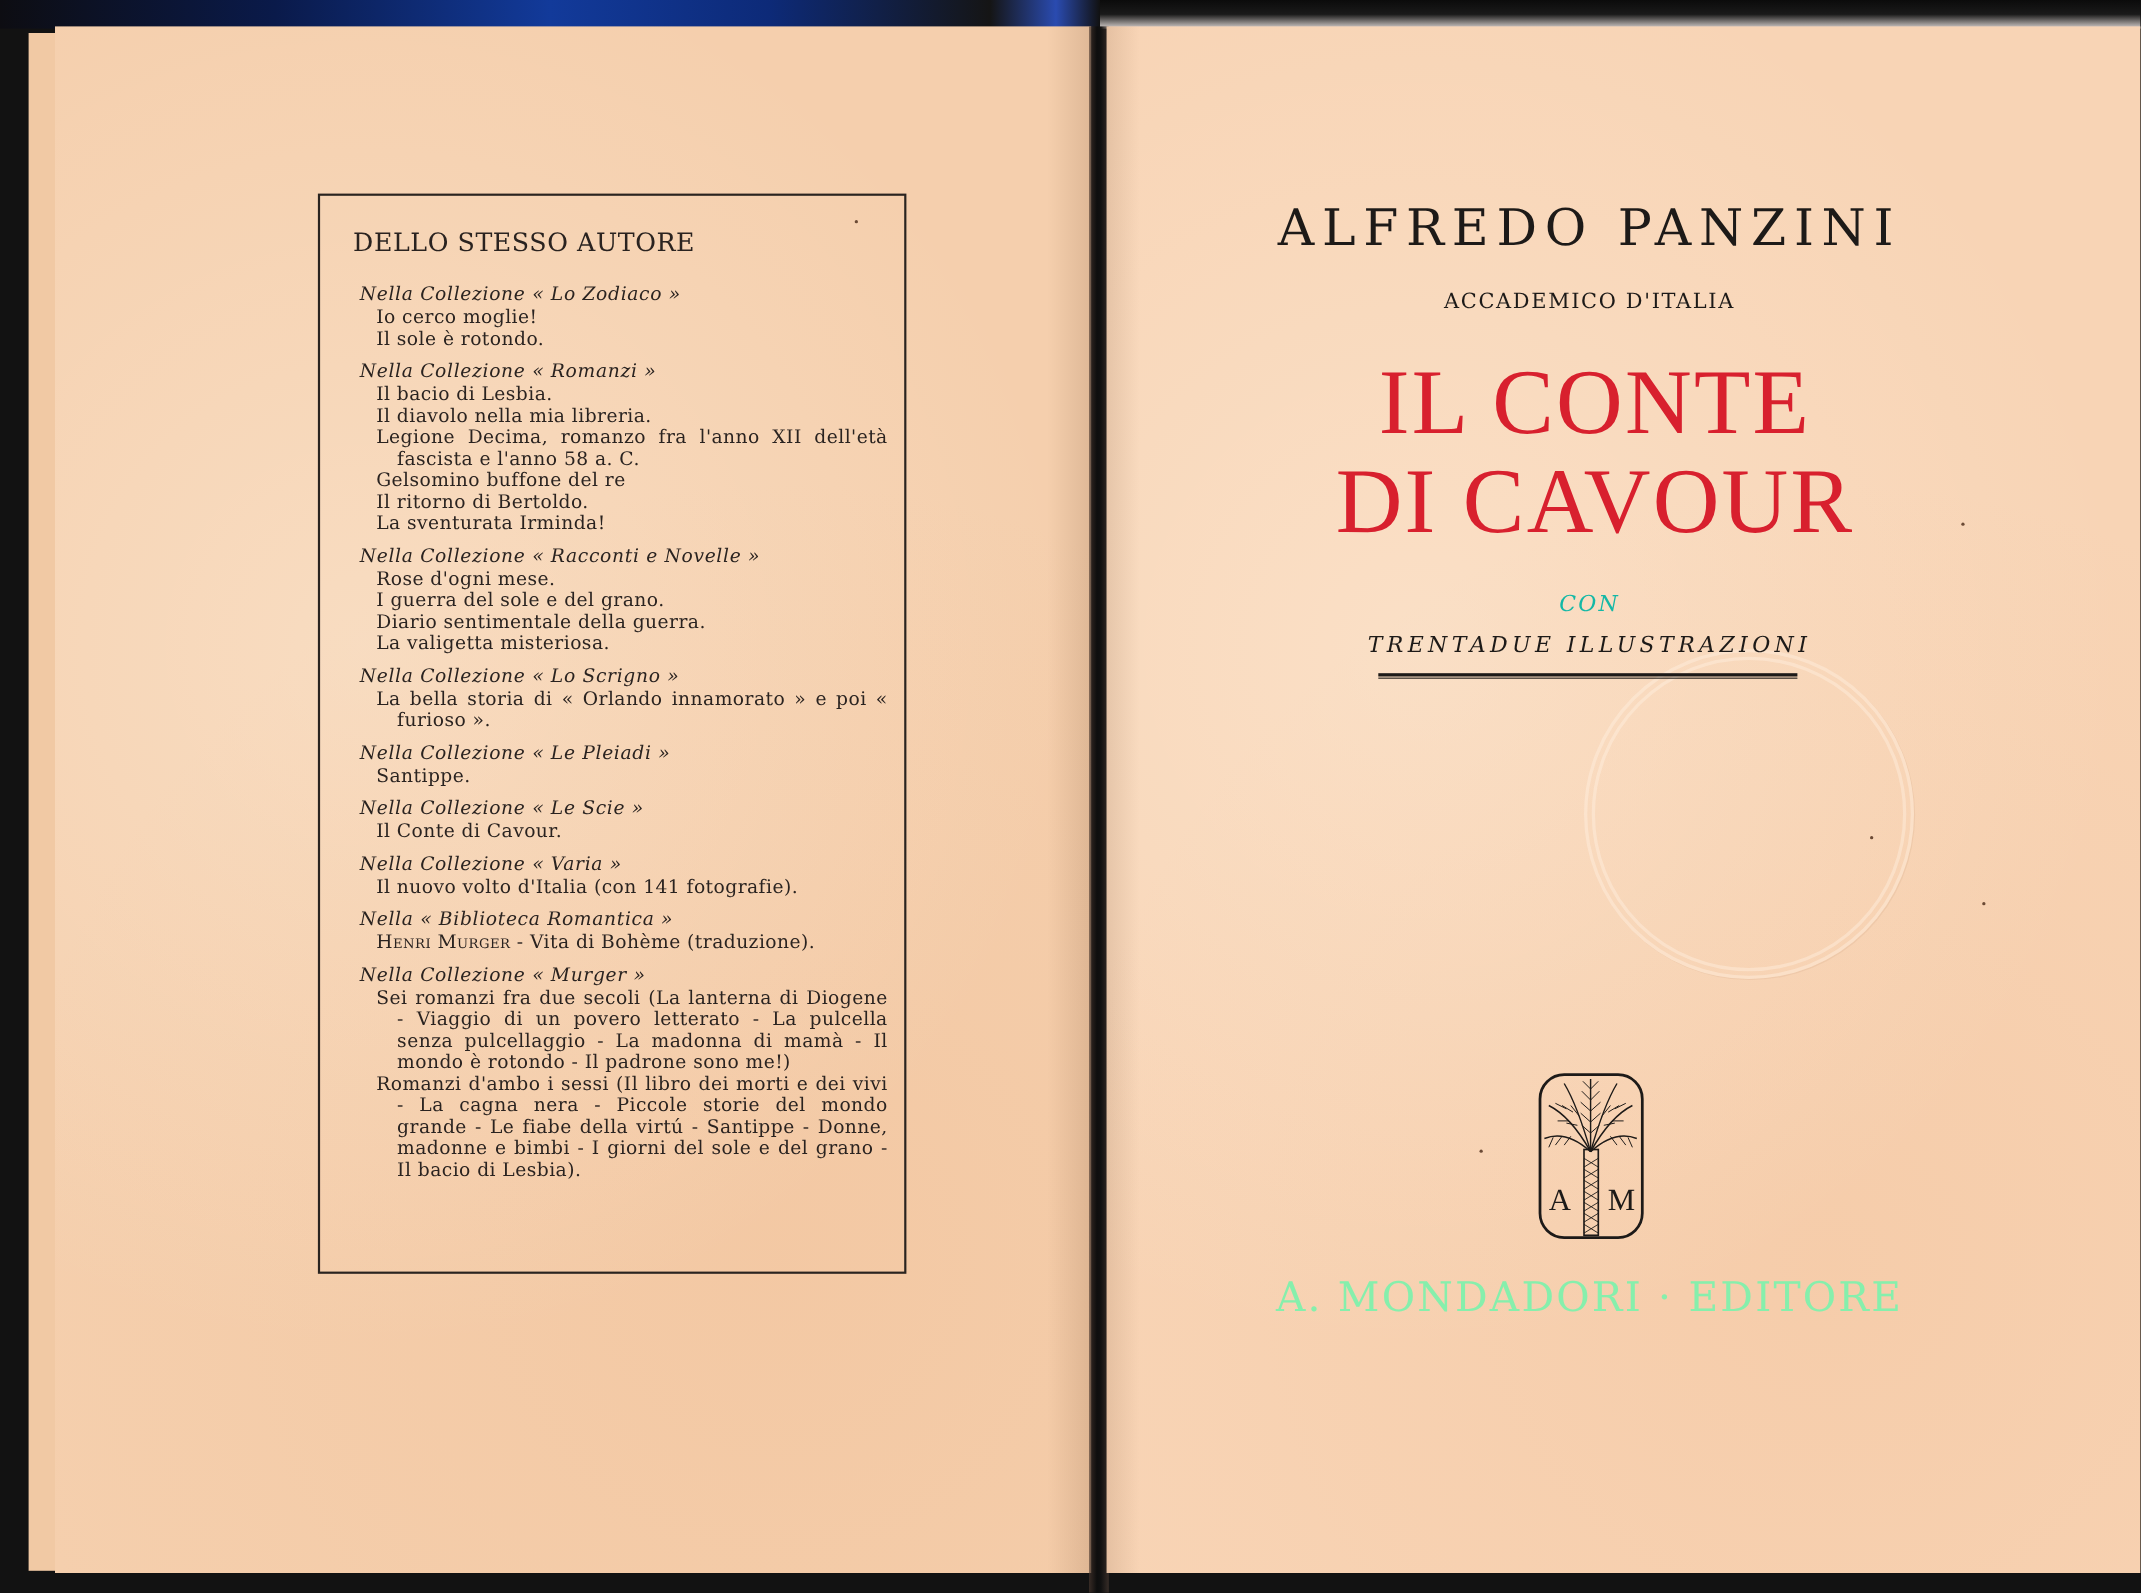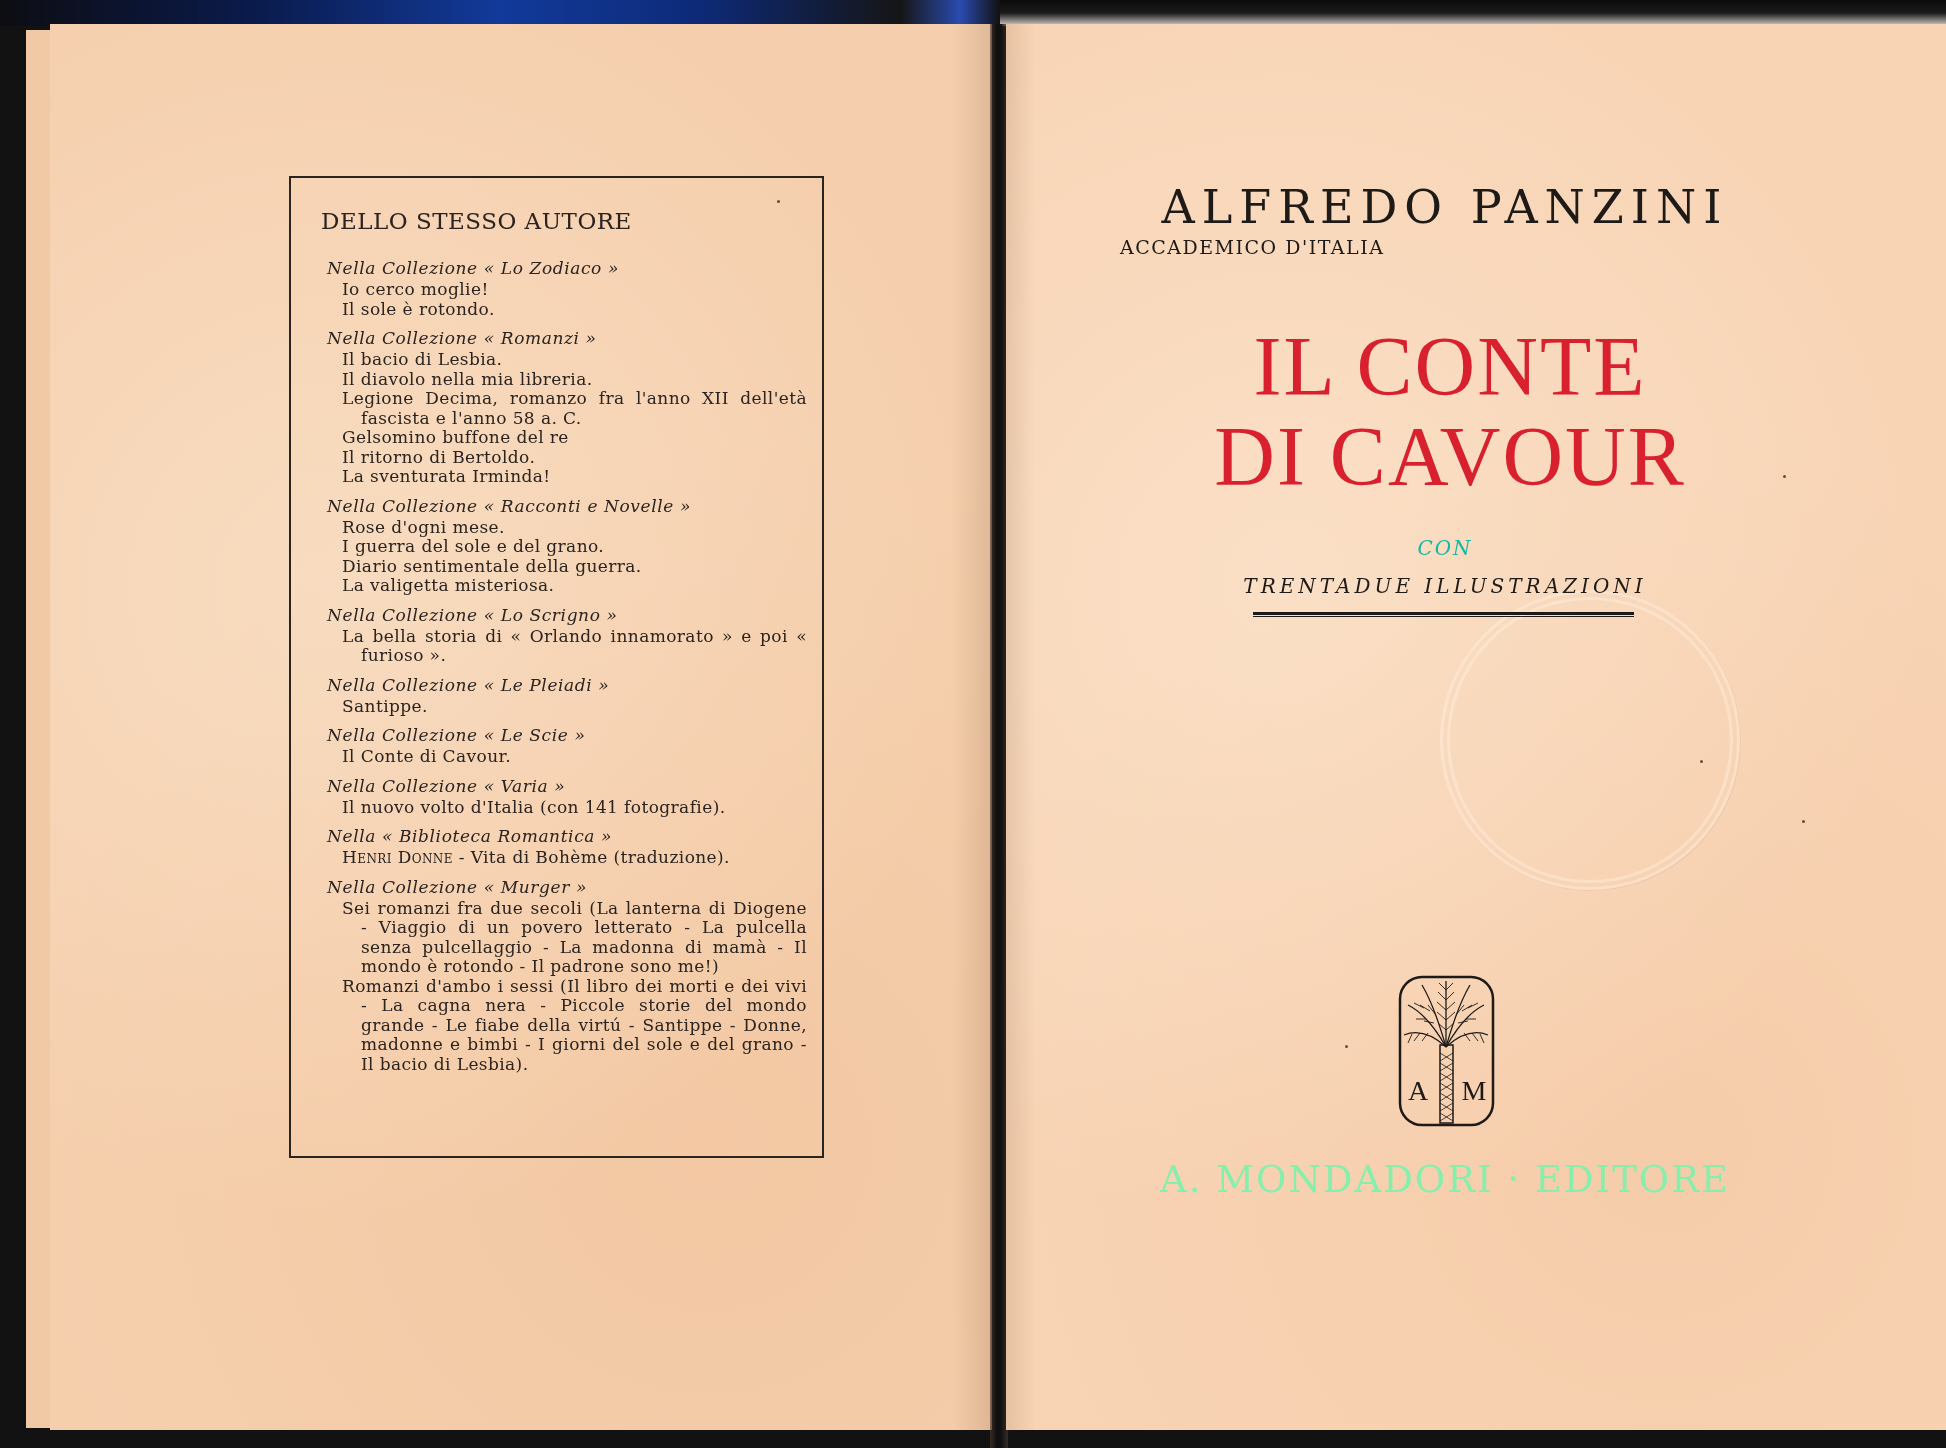--- a/index.html
+++ b/index.html
@@ -65,21 +65,21 @@
   }
   .coll-item.hang { padding-left: 34px; text-indent: -19px; }
   .smallcaps { font-variant: small-caps; }
 
   
   .author {
     position: absolute; left: 1120px; width: 650px; top: 180px; text-align: center;
     font-size: 46px; letter-spacing: 7px; color: #1d1a18;
   }
   .academy {
-    position: absolute; left: 1120px; width: 650px; top: 236px; text-align: left;
+    position: absolute; left: 1120px; width: 650px; top: 263px; text-align: center;
     font-size: 19px; letter-spacing: 1.5px; color: #1d1a18;
   }
   .title {
     position: absolute; left: 1100px; width: 700px; text-align: center;
     color: #d8202e; font-size: 84px; line-height: 1; letter-spacing: 2px;
     font-family: "Liberation Serif", "DejaVu Serif", serif;
   }
   .title-1 { top: 325px; }
   .title-2 { top: 415px; }
   .con {
@@ -160,21 +160,21 @@
       <div class="coll-item">Il Conte di Cavour.</div>
     </div>
 
     <div class="collection">
       <div class="coll-title">Nella Collezione « Varia »</div>
       <div class="coll-item">Il nuovo volto d'Italia (con 141 fotografie).</div>
     </div>
 
     <div class="collection">
       <div class="coll-title">Nella « Biblioteca Romantica »</div>
-      <div class="coll-item"><span class="smallcaps">Henri Donne</span><span> - Vita di Bohème (traduzione).</span></div>
+      <div class="coll-item"><span class="smallcaps">Henri Murger</span><span> - Vita di Bohème (traduzione).</span></div>
     </div>
 
     <div class="collection">
       <div class="coll-title">Nella Collezione « Murger »</div>
       <div class="coll-item hang">Sei romanzi fra due secoli (La lanterna di Diogene - Viaggio di un povero letterato - La pulcella senza pulcellaggio - La madonna di mamà - Il mondo è rotondo - Il padrone sono me!)</div>
       <div class="coll-item hang">Romanzi d'ambo i sessi (Il libro dei morti e dei vivi - La cagna nera - Piccole storie del mondo grande - Le fiabe della virtú - Santippe - Donne, madonne e bimbi - I giorni del sole e del grano - Il bacio di Lesbia).</div>
     </div>
 
   </div>
 </div>

